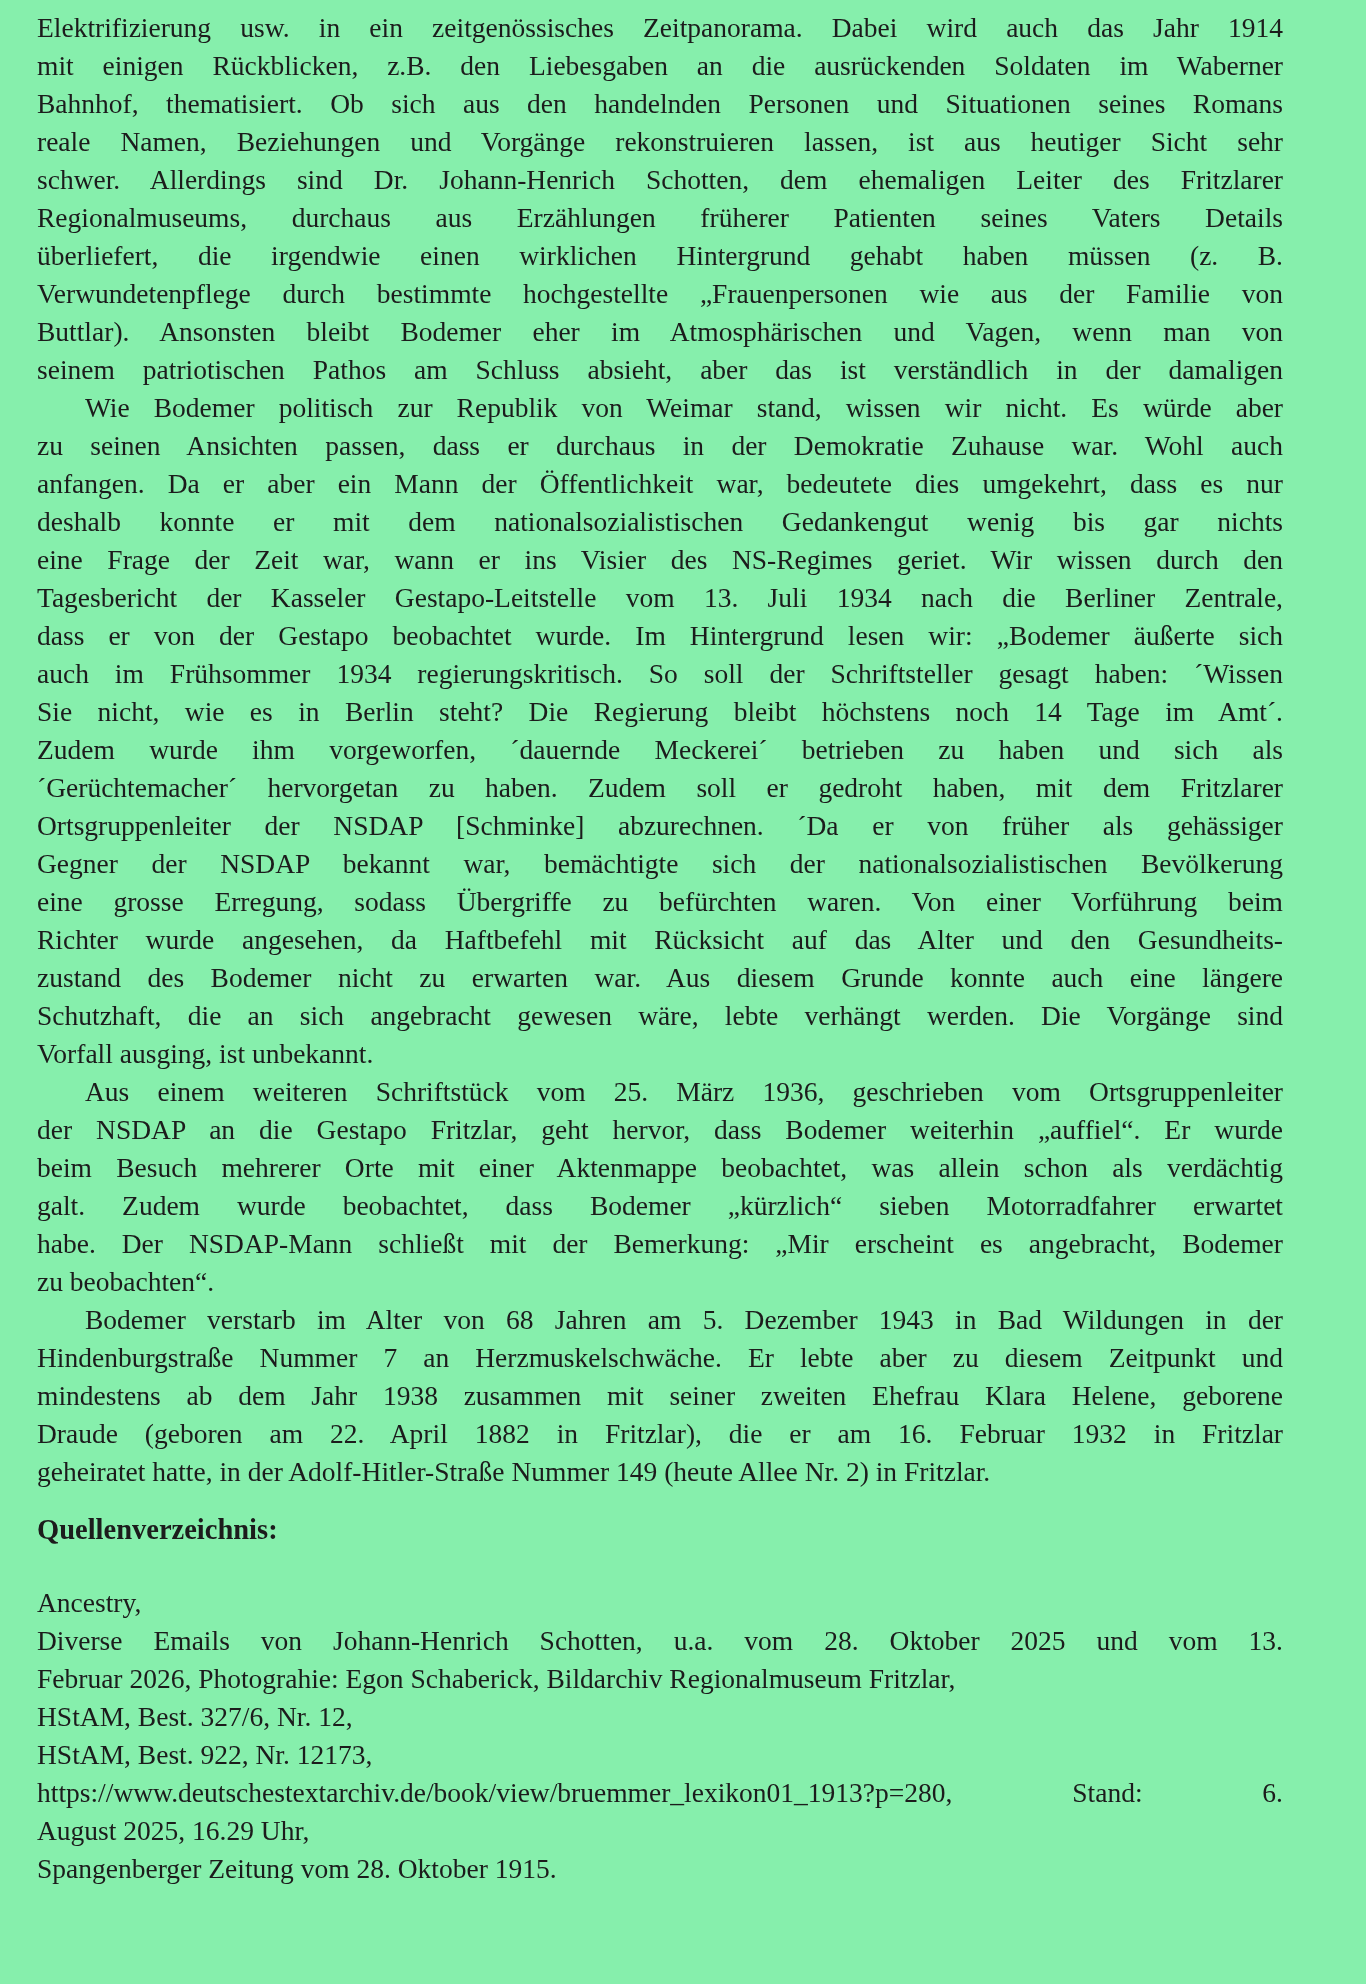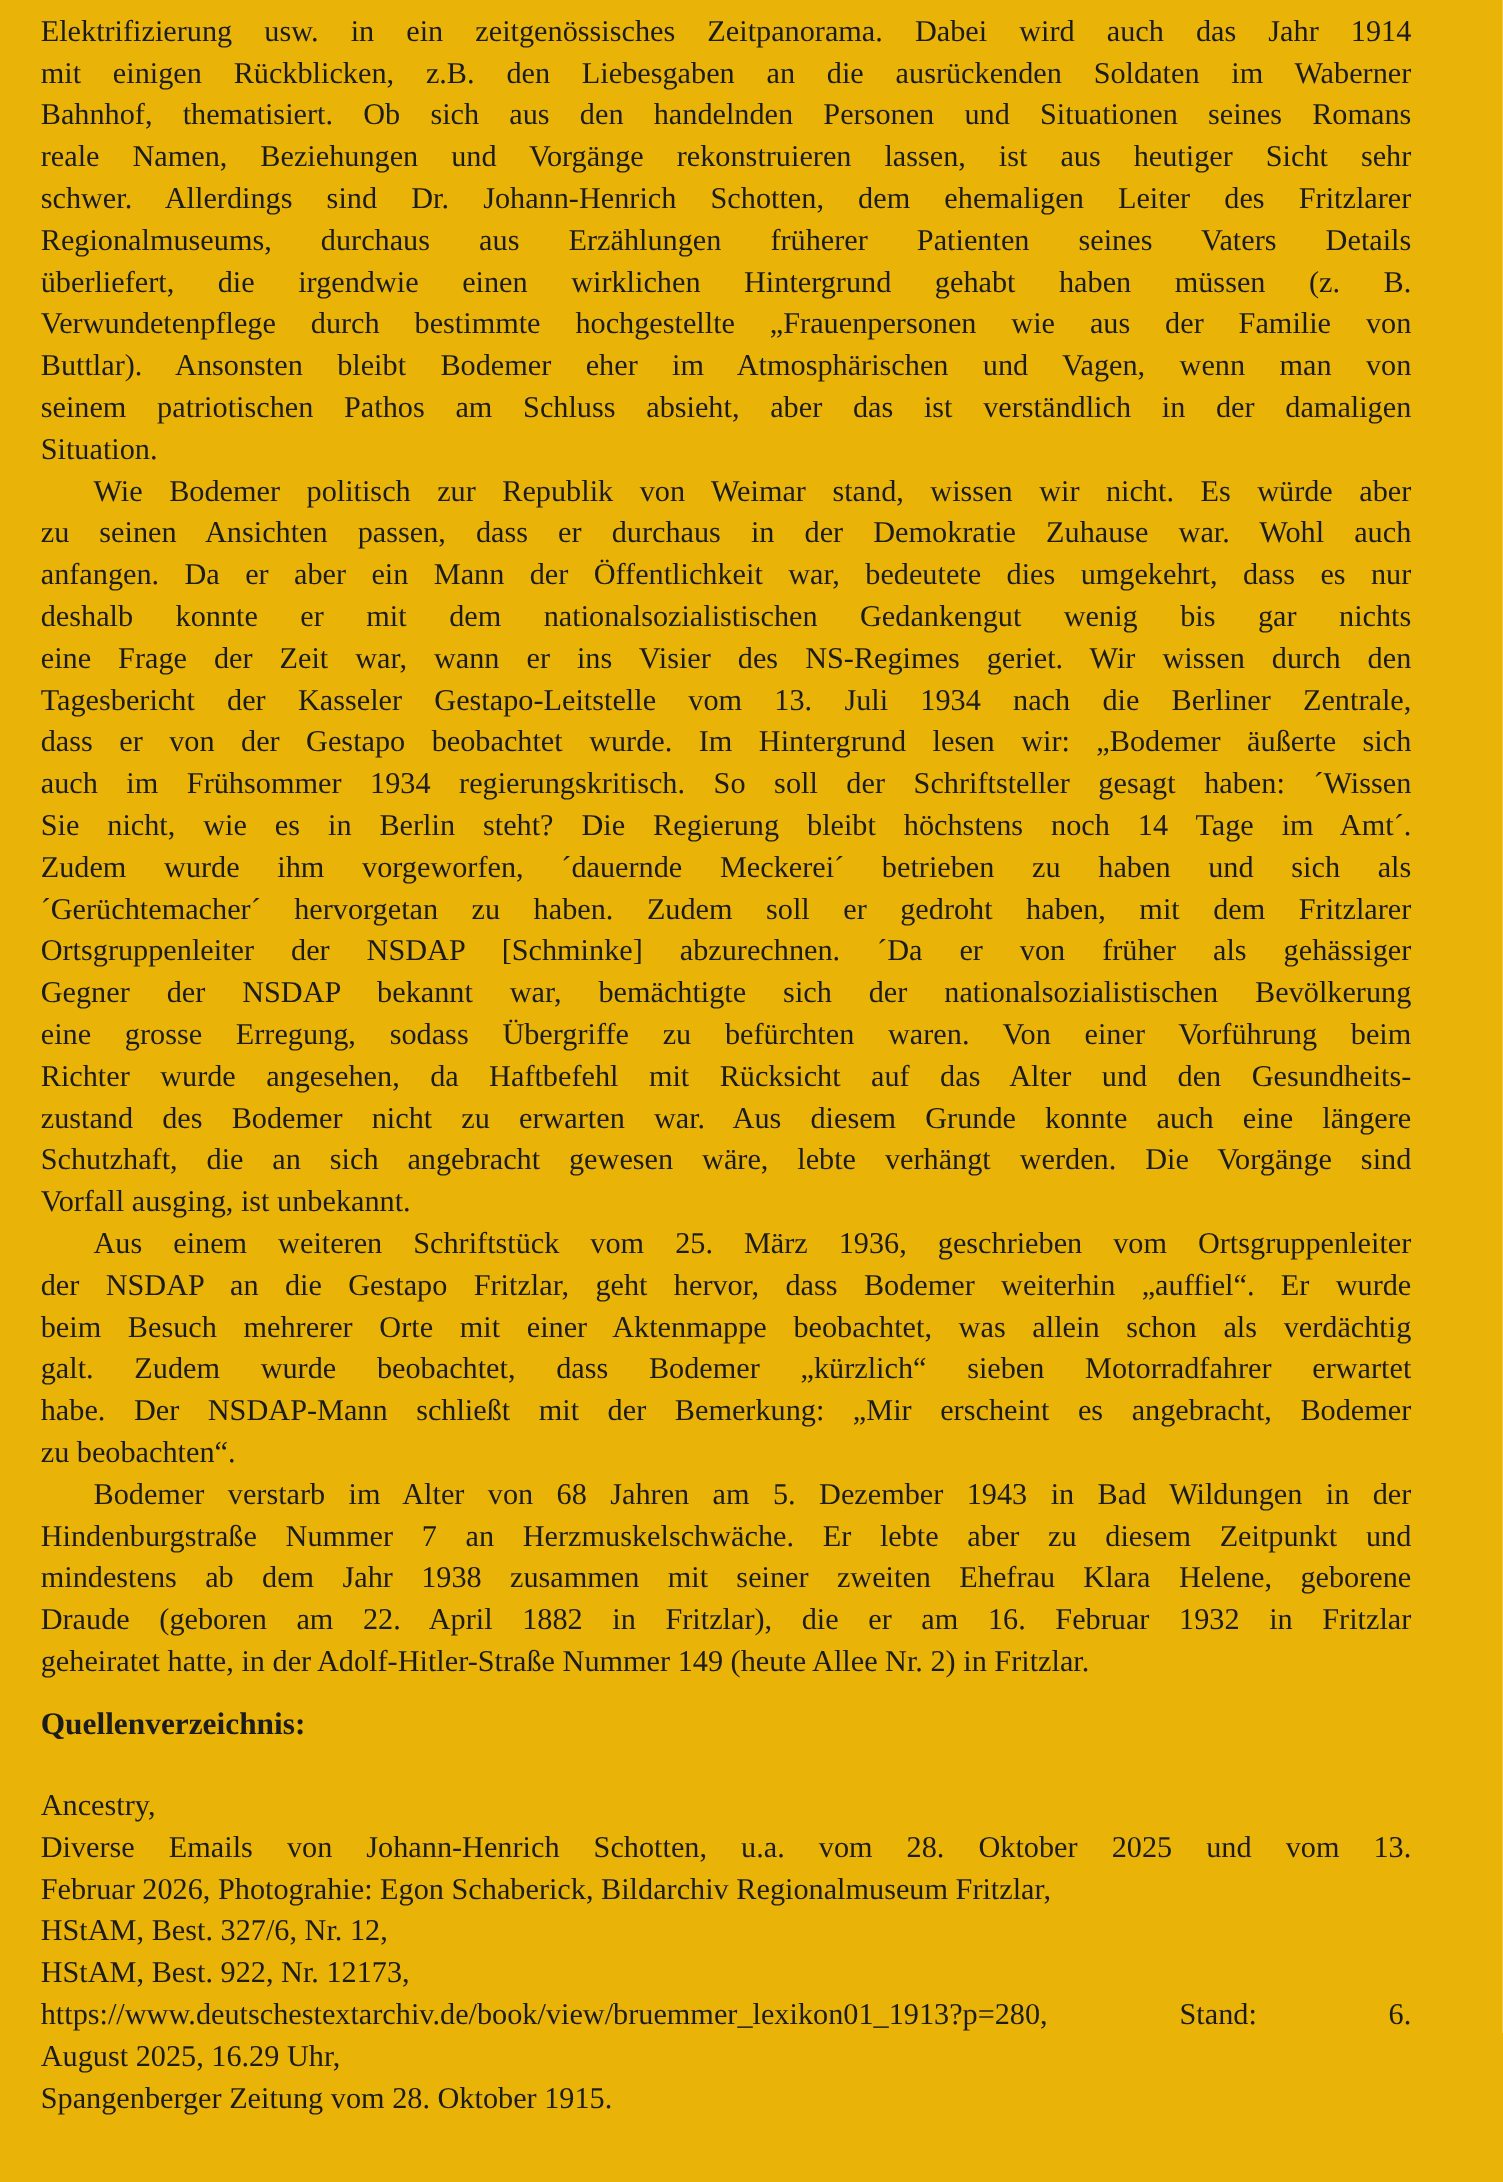--- a/index.html
+++ b/index.html
@@ -1,21 +1,21 @@
 <!DOCTYPE html>
 <html lang="de"><head>
 <meta charset="utf-8">
 <style>
   html, body { margin: 0; padding: 0; }
   body { background: #ffffff; }
   .page {
     position: relative;
     width: 1366px;
     height: 1984px;
-    background: #eab308;
+    background: #86efac;
     overflow: hidden;
     font-family: "Liberation Serif", "DejaVu Serif", serif;
     color: #1c1c1c;
   }
   .content {
     position: absolute;
     left: 37px;
     top: 9px;
     width: 1246px;
     font-size: 27.5px;
@@ -48,21 +48,20 @@
         <div class="line stretch">Elektrifizierung usw. in ein zeitgenössisches Zeitpanorama. Dabei wird auch das Jahr 1914</div>
         <div class="line stretch">mit einigen Rückblicken, z.B. den Liebesgaben an die ausrückenden Soldaten im Waberner</div>
         <div class="line stretch">Bahnhof, thematisiert. Ob sich aus den handelnden Personen und Situationen seines Romans</div>
         <div class="line stretch">reale Namen, Beziehungen und Vorgänge rekonstruieren lassen, ist aus heutiger Sicht sehr</div>
         <div class="line stretch">schwer. Allerdings sind Dr. Johann-Henrich Schotten, dem ehemaligen Leiter des Fritzlarer</div>
         <div class="line stretch">Regionalmuseums, durchaus aus Erzählungen früherer Patienten seines Vaters Details</div>
         <div class="line stretch">überliefert, die irgendwie einen wirklichen Hintergrund gehabt haben müssen (z. B.</div>
         <div class="line stretch">Verwundetenpflege durch bestimmte hochgestellte „Frauenpersonen wie aus der Familie von</div>
         <div class="line stretch">Buttlar). Ansonsten bleibt Bodemer eher im Atmosphärischen und Vagen, wenn man von</div>
         <div class="line stretch">seinem patriotischen Pathos am Schluss absieht, aber das ist verständlich in der damaligen</div>
-        <div class="line">Situation.</div>
         <div class="line stretch indent">Wie Bodemer politisch zur Republik von Weimar stand, wissen wir nicht. Es würde aber</div>
         <div class="line stretch">zu seinen Ansichten passen, dass er durchaus in der Demokratie Zuhause war. Wohl auch</div>
         <div class="line stretch">anfangen. Da er aber ein Mann der Öffentlichkeit war, bedeutete dies umgekehrt, dass es nur</div>
         <div class="line stretch">deshalb konnte er mit dem nationalsozialistischen Gedankengut wenig bis gar nichts</div>
         <div class="line stretch">eine Frage der Zeit war, wann er ins Visier des NS-Regimes geriet. Wir wissen durch den</div>
         <div class="line stretch">Tagesbericht der Kasseler Gestapo-Leitstelle vom 13. Juli 1934 nach die Berliner Zentrale,</div>
         <div class="line stretch">dass er von der Gestapo beobachtet wurde. Im Hintergrund lesen wir: „Bodemer äußerte sich</div>
         <div class="line stretch">auch im Frühsommer 1934 regierungskritisch. So soll der Schriftsteller gesagt haben: ´Wissen</div>
         <div class="line stretch">Sie nicht, wie es in Berlin steht? Die Regierung bleibt höchstens noch 14 Tage im Amt´.</div>
         <div class="line stretch">Zudem wurde ihm vorgeworfen, ´dauernde Meckerei´ betrieben zu haben und sich als</div>

